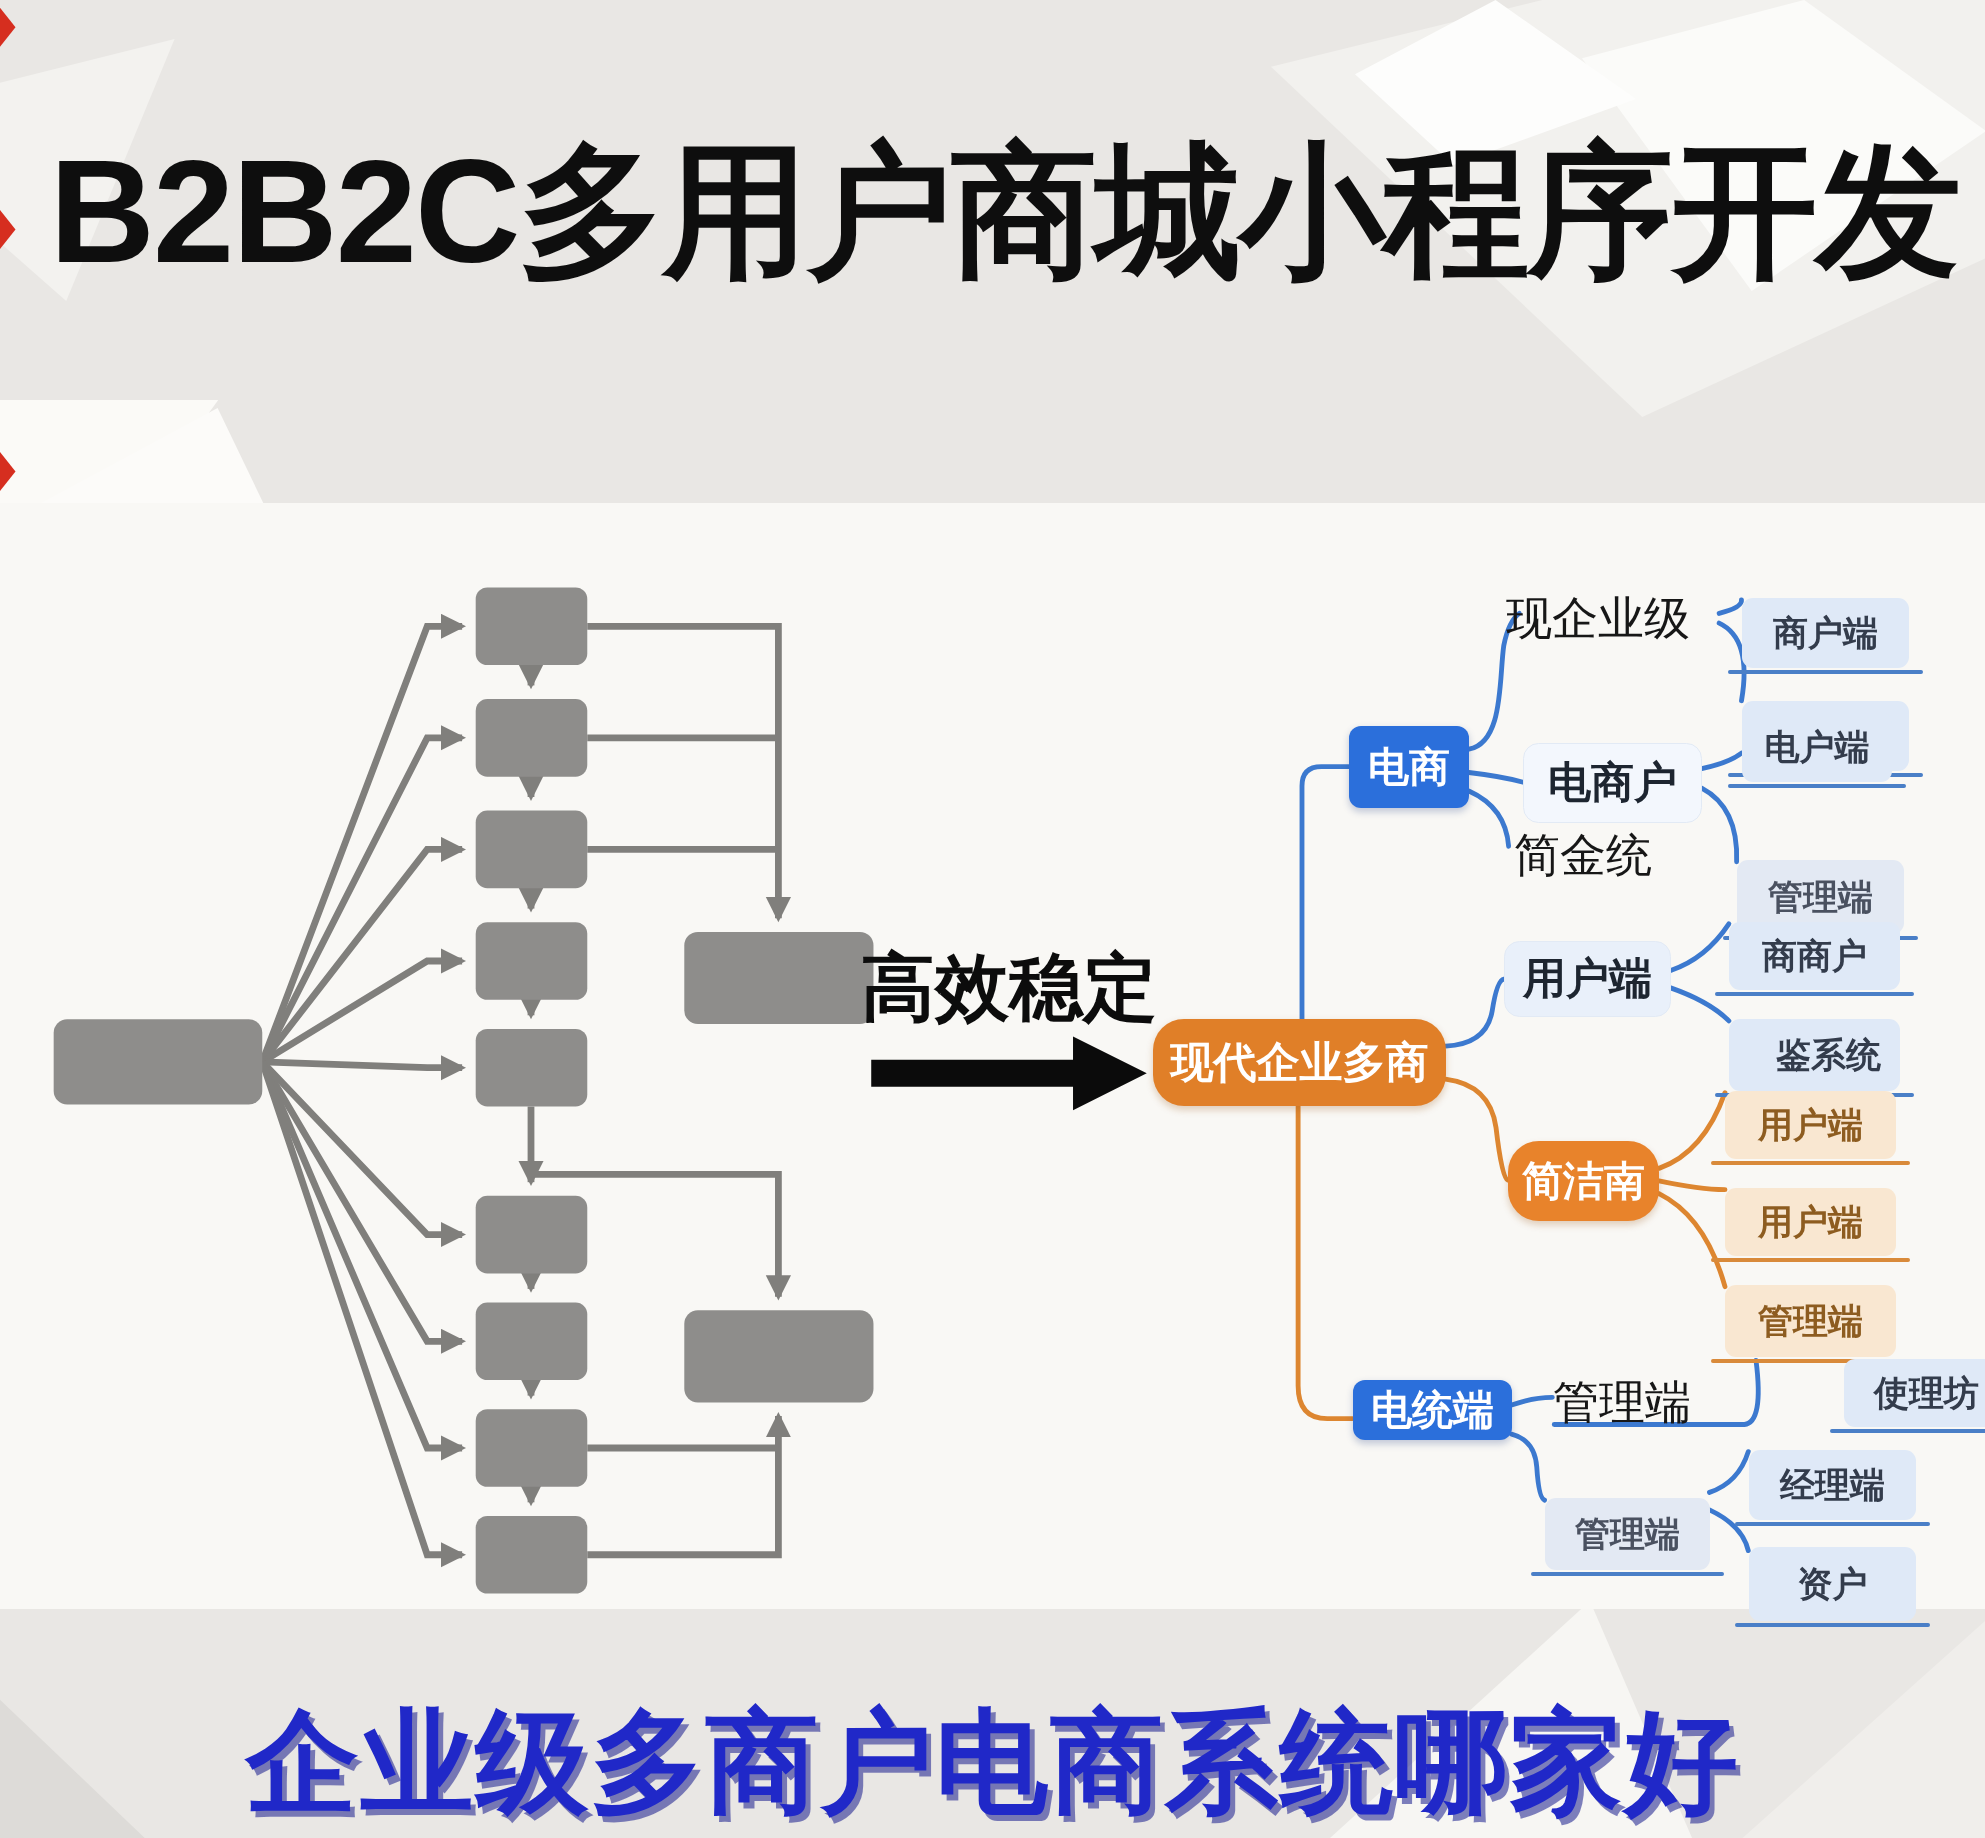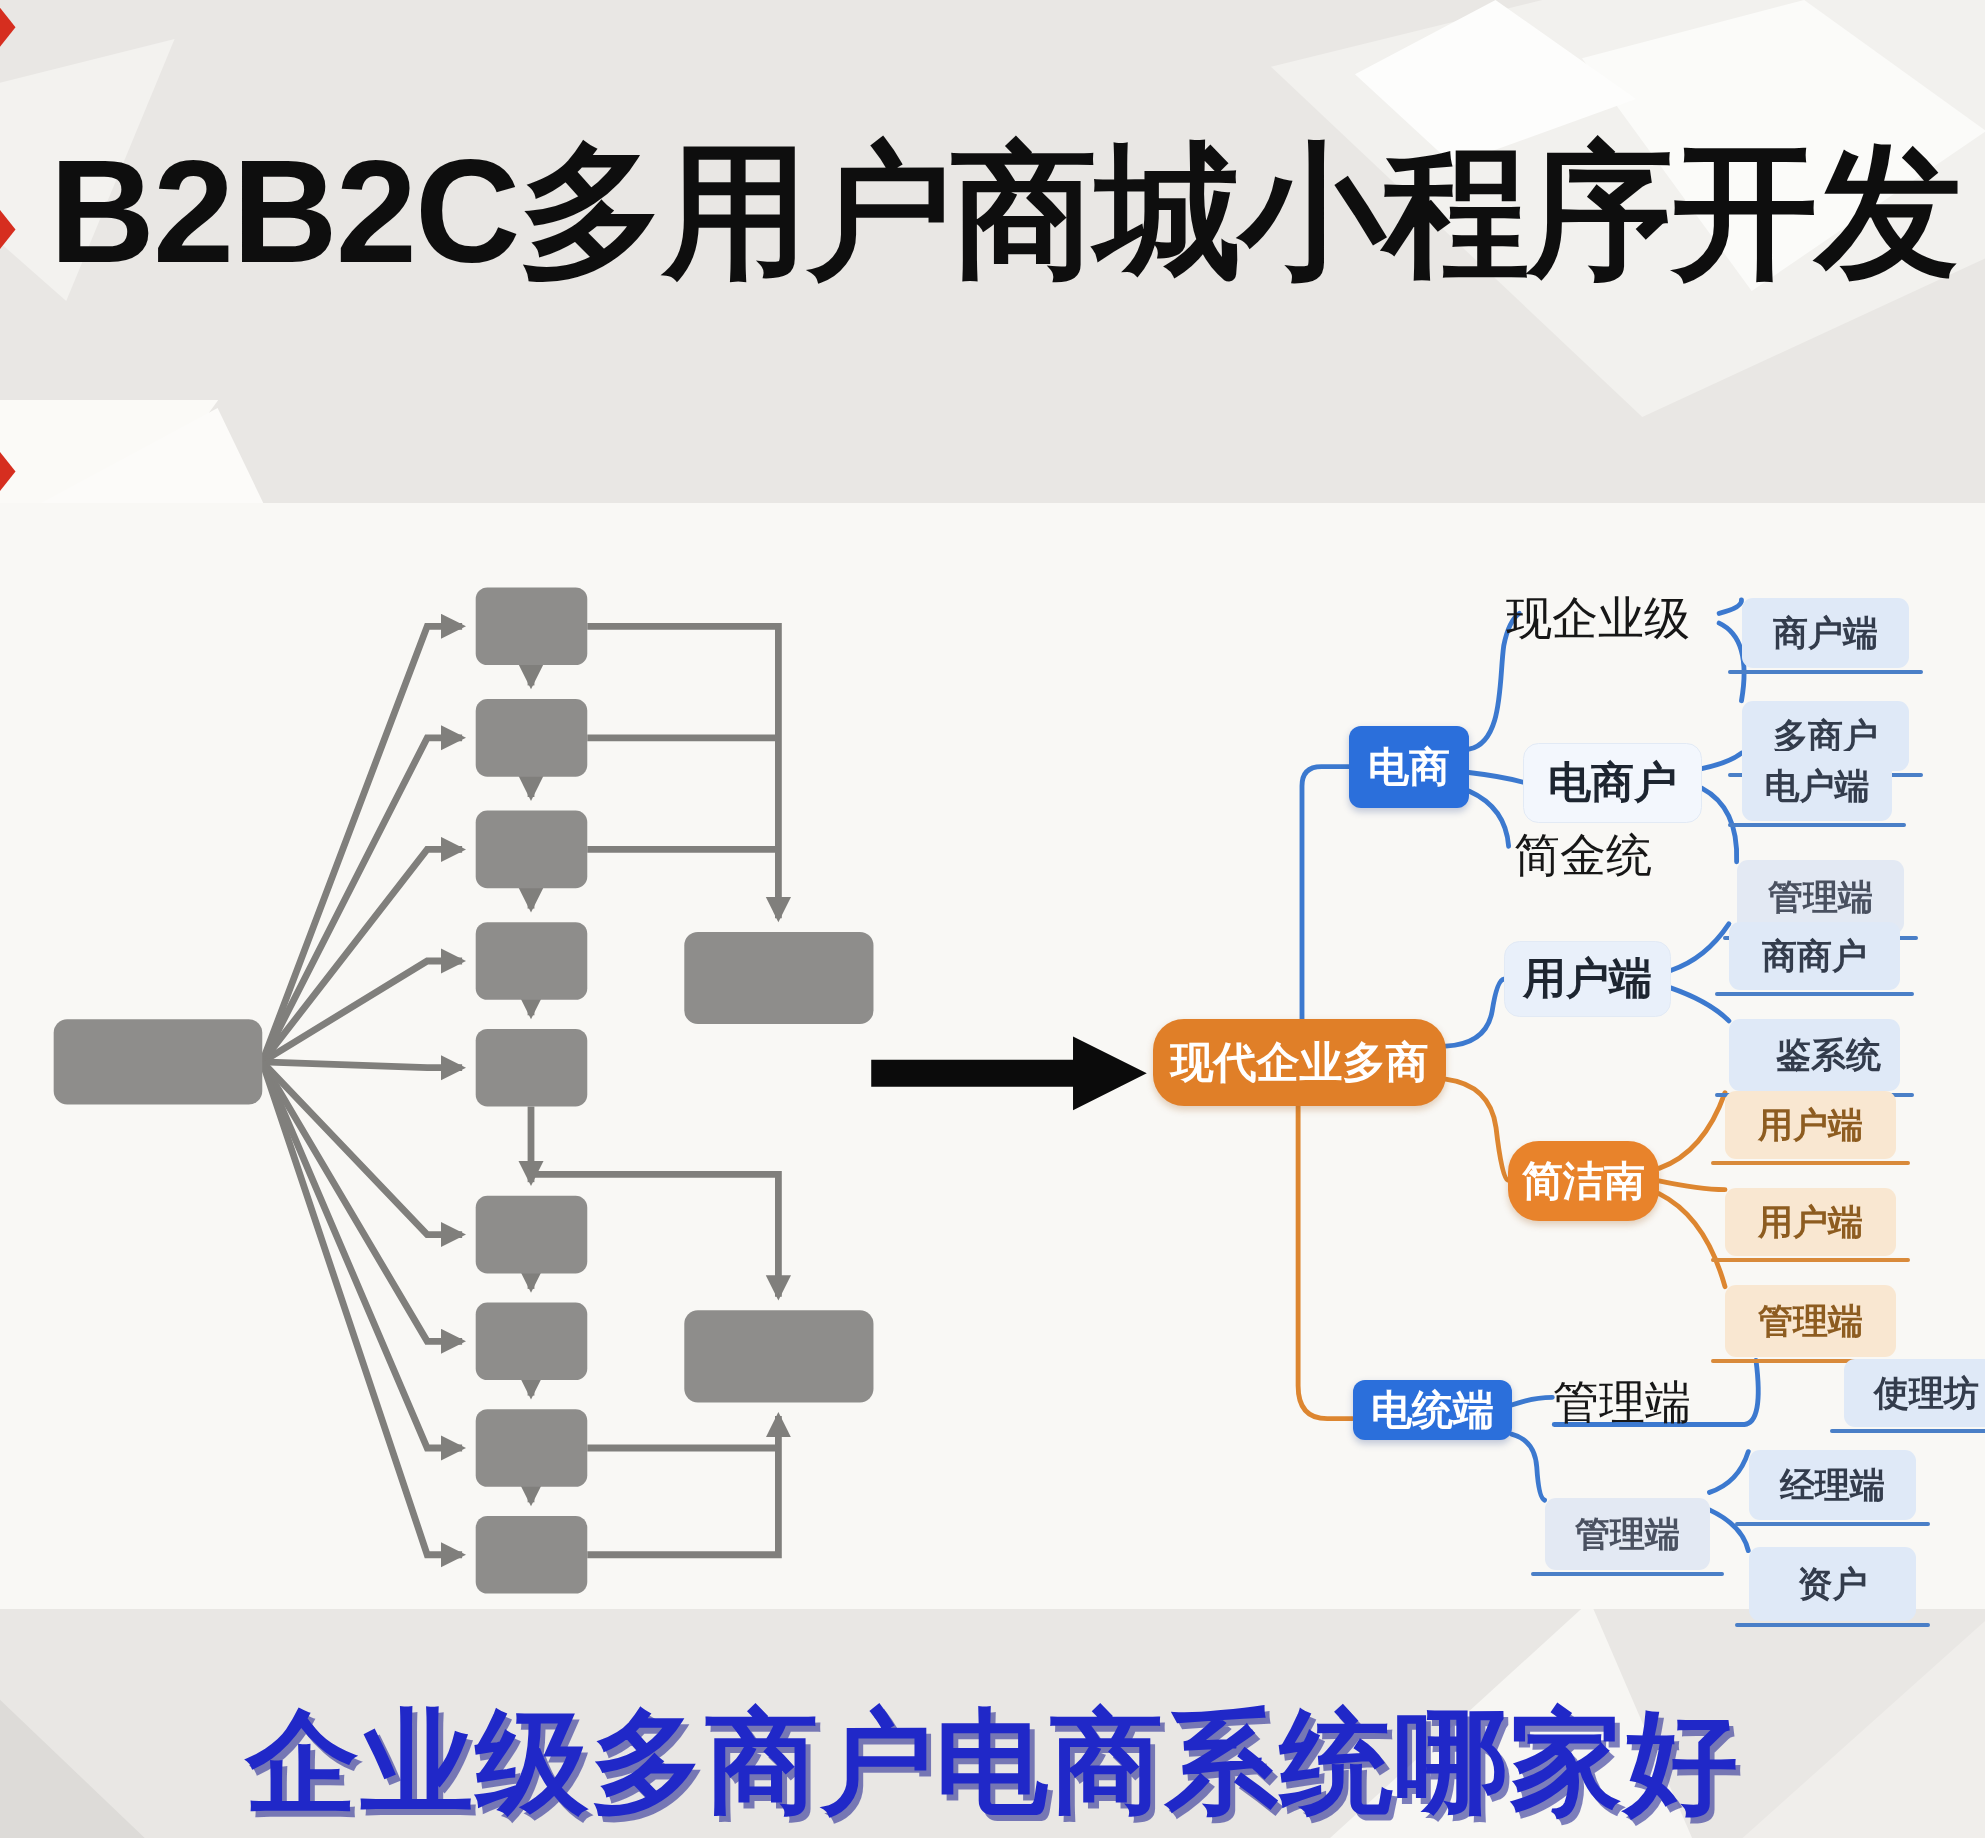--- a/index.html
+++ b/index.html
@@ -98,20 +98,21 @@
       <rect x="450" y="540" width="115" height="80" rx="12"></rect>
       <rect x="450" y="712" width="115" height="80" rx="12"></rect>
       <rect x="450" y="822" width="115" height="80" rx="12"></rect>
       <rect x="450" y="932" width="115" height="80" rx="12"></rect>
       <rect x="450" y="1042" width="115" height="80" rx="12"></rect>
       <rect x="665" y="440" width="195" height="95" rx="14"></rect>
       <rect x="665" y="830" width="195" height="95" rx="14"></rect>
     </g>
   </svg>
 
+  <div class="transition-label">高效稳定</div>
   <svg class="overlay-svg" width="1985" height="1839" viewBox="0 0 2046 1895">
     <path d="M898,1092 H1106 V1068 L1182,1106 L1106,1144 V1120 H898 Z" fill="#0b0b0b"></path>
 
     <g stroke="#3c79cf" stroke-width="5" fill="none" stroke-linecap="round">
       <path d="M1342,1050 L1342,810 Q1342,790 1362,790 L1390,790"></path>
       <path d="M1514,772 C1550,765 1545,700 1550,665 Q1555,640 1566,632"></path>
       <path d="M1772,632 Q1796,626 1795,618"></path>
       <path d="M1772,642 Q1806,658 1795,722"></path>
       <path d="M1514,796 Q1548,800 1570,806"></path>
       <path d="M1514,815 Q1552,832 1555,872"></path>
@@ -136,21 +137,21 @@
     </g>
   </svg>
 
   <div class="mm mm-solid-orange" style="left:1153px;top:1019px;width:293px;height:87px;">现代企业多商</div>
 
   <div class="mm mm-solid-blue" style="left:1349px;top:726px;width:120px;height:82px;">电商</div>
   <div class="mm-label" style="left:1506px;top:588px;">现企业级</div>
   <div class="mm leaf leaf-blue" style="left:1742px;top:565px;width:167px;height:70px;">商户端</div>
   <div class="mm leaf leaf-blue" style="left:1742px;top:668px;width:167px;height:70px;">多商户</div>
   <div class="mm mm-mid" style="left:1523px;top:743px;width:179px;height:80px;">电商户</div>
-  <div class="mm leaf leaf-blue" style="left:1742px;top:718px;width:150px;height:70px;">电户端</div>
+  <div class="mm leaf leaf-blue" style="left:1742px;top:679px;width:150px;height:70px;">电户端</div>
   <div class="mm leaf leaf-gray" style="left:1737px;top:827px;width:167px;height:74px;">管理端</div>
   <div class="mm-label" style="left:1514px;top:825px;">简金统</div>
 
   <div class="mm mm-mid" style="left:1504px;top:941px;width:167px;height:76px;background:#e9f0fa;">用户端</div>
   <div class="mm leaf leaf-blue" style="left:1729px;top:889px;width:171px;height:68px;">商商户</div>
   <div class="mm leaf leaf-blue" style="left:1729px;top:986px;width:171px;height:72px;padding-left:28px;">鉴系统</div>
 
   <div class="mm mm-solid-orange" style="left:1508px;top:1141px;width:151px;height:80px;font-size:41px;background:#e8832b;">简洁南</div>
   <div class="mm leaf leaf-orange" style="left:1725px;top:1058px;width:171px;height:68px;">用户端</div>
   <div class="mm leaf leaf-orange" style="left:1725px;top:1155px;width:171px;height:68px;">用户端</div>

